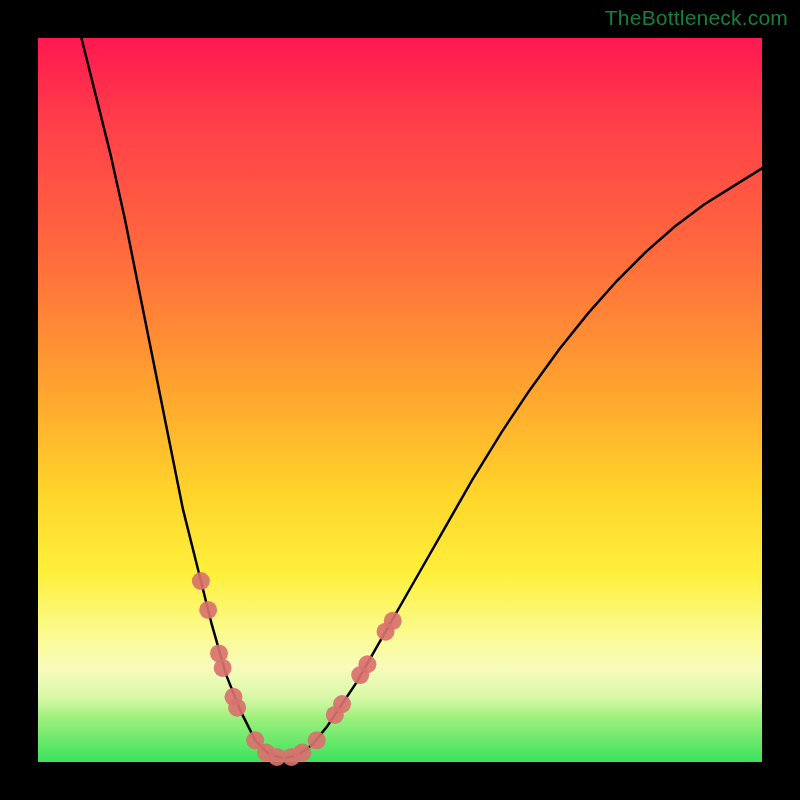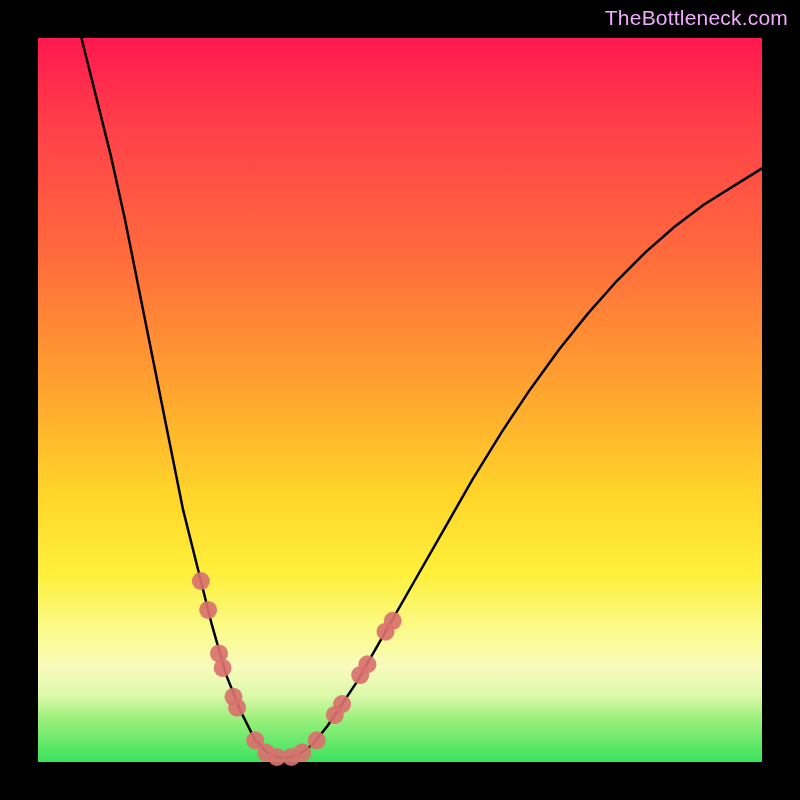--- a/index.html
+++ b/index.html
@@ -46,21 +46,21 @@
     left: 0;
     top: 0;
     width: 724px;
     height: 724px;
     overflow: visible;
   }
   .watermark {
     position: absolute;
     top: 6px;
     right: 12px;
-    color: #f0abfc;
+    color: #15803d;
     font-size: 21px;
     font-weight: 500;
     letter-spacing: 0.2px;
   }
 </style>
 </head>
 <body>
 
 <div class="frame">
   <div class="plot">

